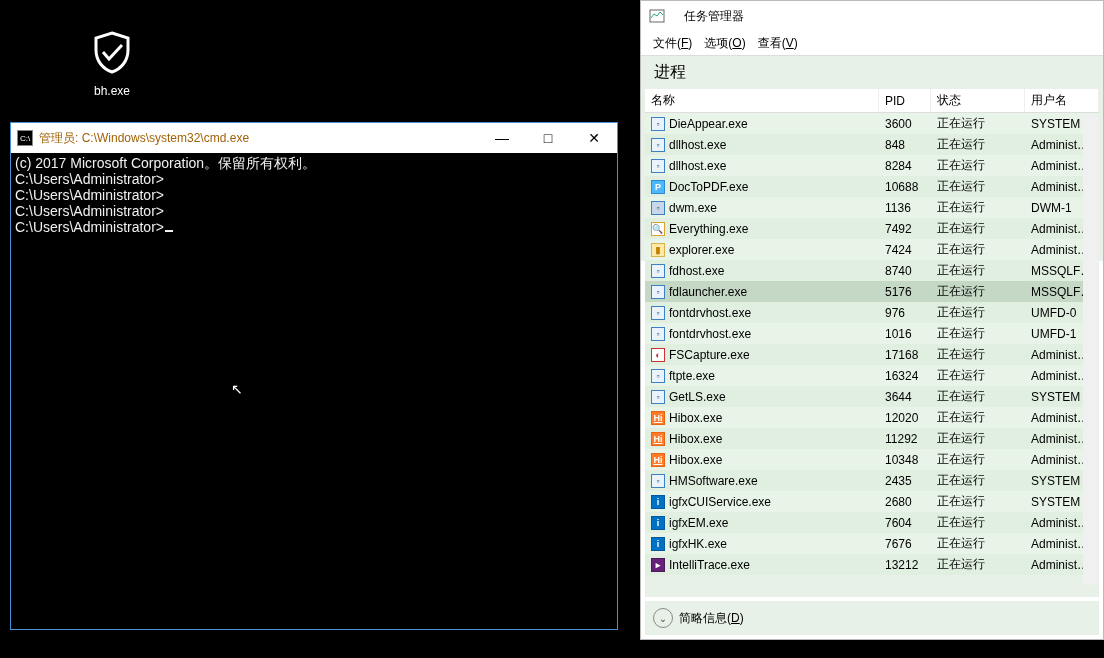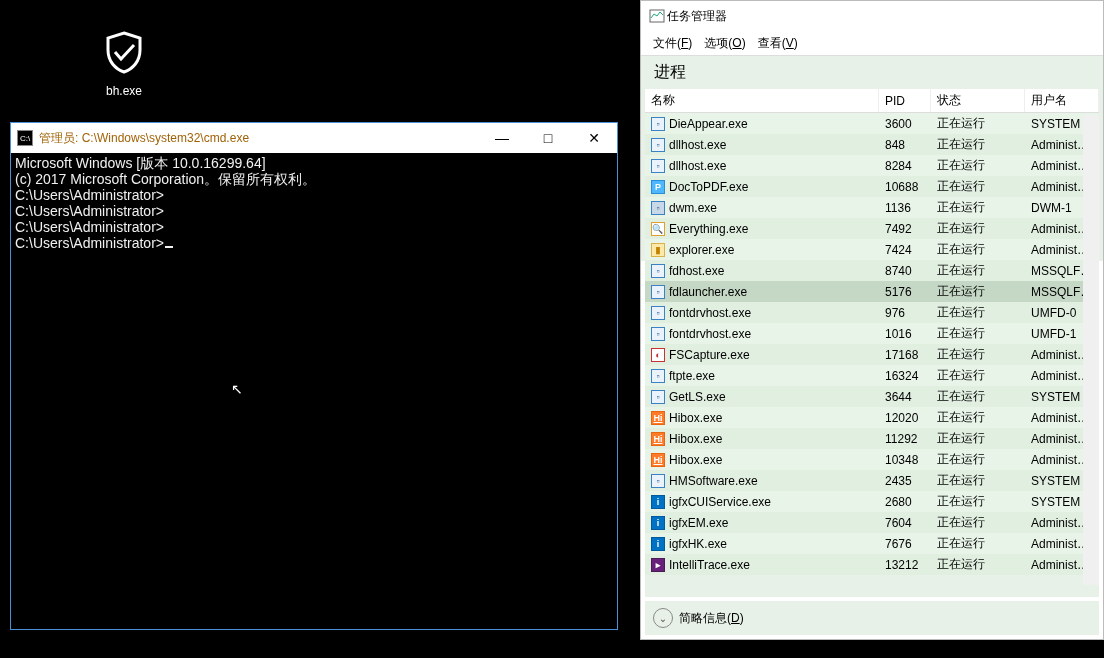--- a/index.html
+++ b/index.html
@@ -1,38 +1,38 @@
 <!DOCTYPE html>
 <html><head>
 <meta charset="utf-8">
 <style>
   * { margin: 0; padding: 0; box-sizing: border-box; font-family: "Microsoft YaHei", "Segoe UI", sans-serif; }
   body { background: #000; width: 1104px; height: 658px; overflow: hidden; position: relative; }
 
   
-  .desktop-icon { position: absolute; left: 92px; top: 30px; width: 64px; text-align: center; cursor: pointer; }
+  .desktop-icon { position: absolute; left: 80px; top: 30px; width: 64px; text-align: center; cursor: pointer; }
   .desktop-icon .shield { width: 44px; height: 44px; margin: 0 auto; }
   .desktop-icon .label { color: #fff; font-size: 12px; margin-top: 6px; }
 
   
   .cmd-window { position: absolute; left: 10px; top: 122px; width: 608px; height: 508px; border: 1px solid #4a90d9; background: #000; }
   .cmd-titlebar { height: 30px; background: #fff; display: flex; align-items: center; padding-left: 6px; }
   .cmd-titlebar .icon { width: 16px; height: 16px; background: #000; border: 1px solid #888; font-size: 8px; color: #fff; display: flex; align-items: center; justify-content: center; }
   .cmd-titlebar .title { font-size: 12px; margin-left: 6px; flex: 1; color: #a16207; }
   .cmd-titlebar .btns { display: flex; }
   .cmd-titlebar .btn { width: 46px; height: 30px; display: flex; align-items: center; justify-content: center; font-size: 14px; color: #000; }
   .cmd-content { padding: 2px 4px; font-family: "NSimSun", "SimSun", Consolas, monospace; font-size: 14px; color: #f0f0f0; line-height: 1.15; white-space: pre; }
   .cursor-block { display:inline-block; width:8px; height:2px; background:#f0f0f0; vertical-align:baseline; margin-left:1px; }
   .mouse-arrow { position:absolute; left:220px; top:258px; color:#fff; font-size:14px; pointer-events:none; }
 
   
   .taskmgr { position: absolute; left: 640px; top: 0; right: 0; height: 640px; background: #fff; border: 1px solid #bbb; }
   .tm-title { height: 30px; background:#fff; display:flex; align-items:center; padding-left:8px; }
   .tm-title .icon { width:16px; height:16px; }
-  .tm-title .txt { font-size:12px; margin-left:2px; color:#000; }
+  .tm-title .txt { font-size:12px; margin-left:19px; color:#000; }
   .tm-menu { height: 24px; background:#fff; display:flex; align-items:center; padding-left:8px; gap:4px; font-size:12px; }
   .tm-menu span { padding: 2px 4px; cursor:pointer; }
   .tm-menu span u { text-decoration: underline; }
   .tm-tabs { display:flex; background:#e8f1e8; border-top:1px solid #ddd; padding: 2px 4px 0 4px; font-size:16px;flex-direction:column; }
   .tm-tabs .tab { padding:3px 8px; background:#e8f1e8; border:1px solid transparent; cursor:pointer; }
   .tm-tabs .tab.active { background:#fff; border:1px solid #ccc; border-bottom:1px solid #fff; position:relative; top:1px;}
   .tm-body { position:absolute; top:88px; bottom:42px; left:4px; right:4px; background:#e8f1e8; display:flex; flex-direction:column; overflow:hidden; }
   .tm-head { display:flex; font-size:12px; background:#fff; border-bottom:1px solid #ddd; height:24px; }
   .tm-head .col { padding:0 6px; border-right:1px solid #eee; height:100%; display:flex; align-items:center; }
   .col-name { width:234px; } .col-pid { width:52px; } .col-status { width:94px; } .col-user { flex:1; }
@@ -72,21 +72,21 @@
 <div class="cmd-window">
   <div class="cmd-titlebar">
     <div class="icon">C:\</div>
     <div class="title">管理员: C:\Windows\system32\cmd.exe</div>
     <div class="btns">
       <div class="btn">—</div>
       <div class="btn">□</div>
       <div class="btn">✕</div>
     </div>
   </div>
-  <div class="cmd-content" id="cmd-content"><div>Microsoft Windows [版本 10.0.16299.64]</div><div>(c) 2017 Microsoft Corporation。保留所有权利。</div><div></div><div>C:\Users\Administrator&gt;</div><div>C:\Users\Administrator&gt;</div><div>C:\Users\Administrator&gt;</div><div>C:\Users\Administrator&gt;<span class="cursor-block"></span></div></div>
+  <div class="cmd-content" id="cmd-content"><div>(c) 2017 Microsoft Corporation。保留所有权利。</div><div></div><div>C:\Users\Administrator&gt;</div><div>C:\Users\Administrator&gt;</div><div>C:\Users\Administrator&gt;</div><div>C:\Users\Administrator&gt;<span class="cursor-block"></span></div></div>
   <div class="mouse-arrow">↖</div>
 </div>
 
 <div class="taskmgr">
   <div class="tm-title">
     <svg class="icon" viewBox="0 0 16 16">
       <rect x="1" y="2" width="14" height="12" fill="none" stroke="#666"></rect>
       <polyline points="2,10 5,6 8,8 11,4 14,7" fill="none" stroke="#2a7"></polyline>
     </svg>
     <div class="txt">任务管理器</div>

